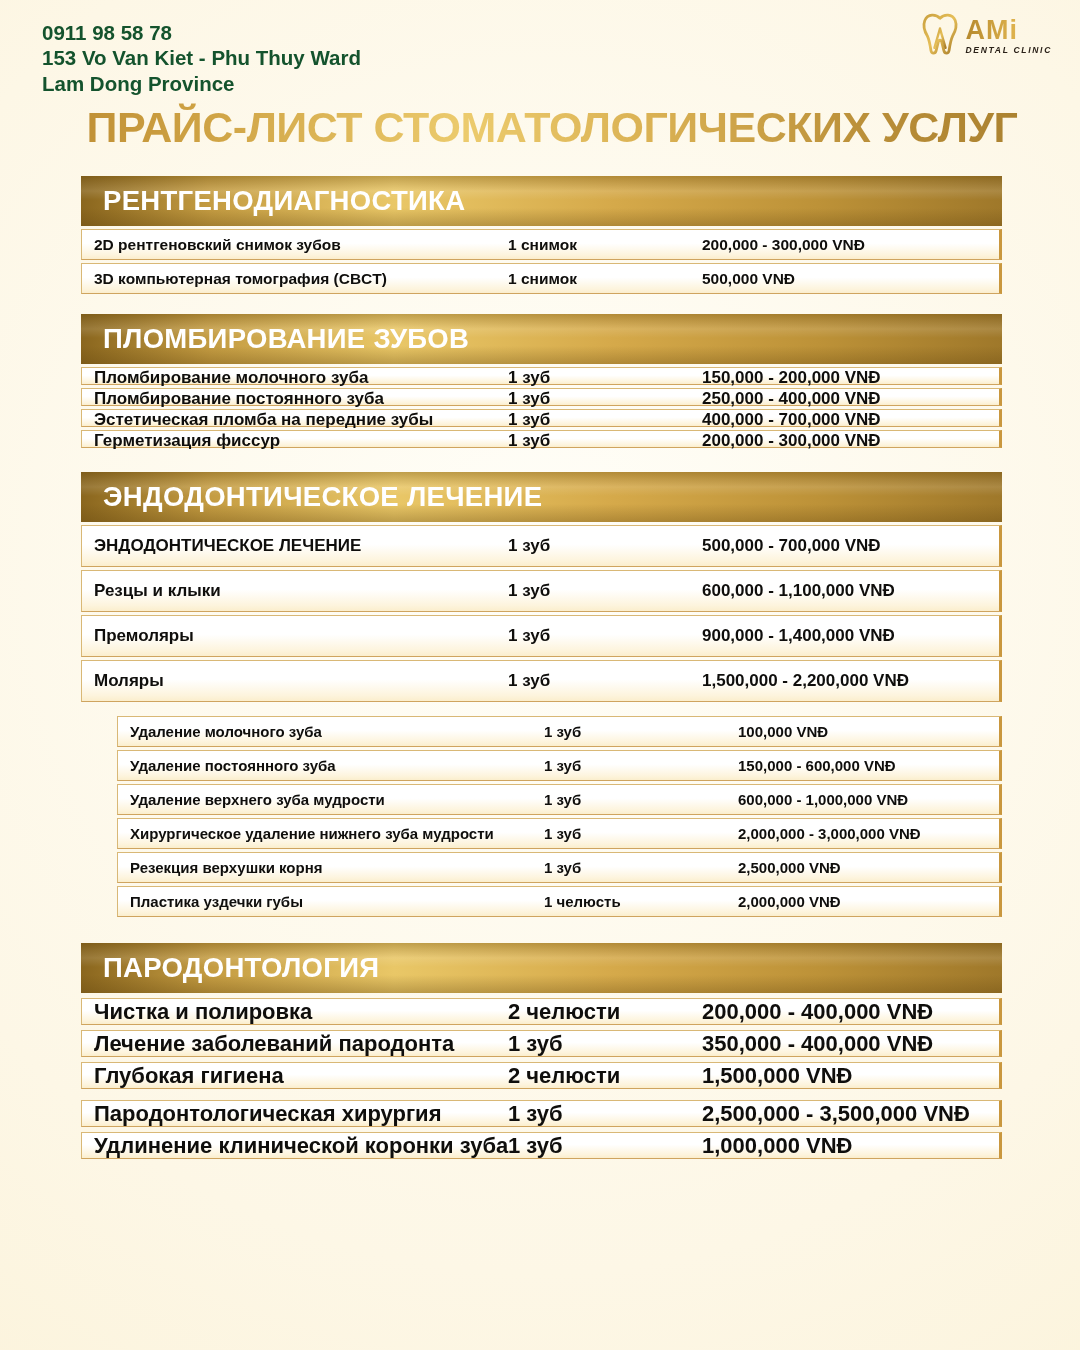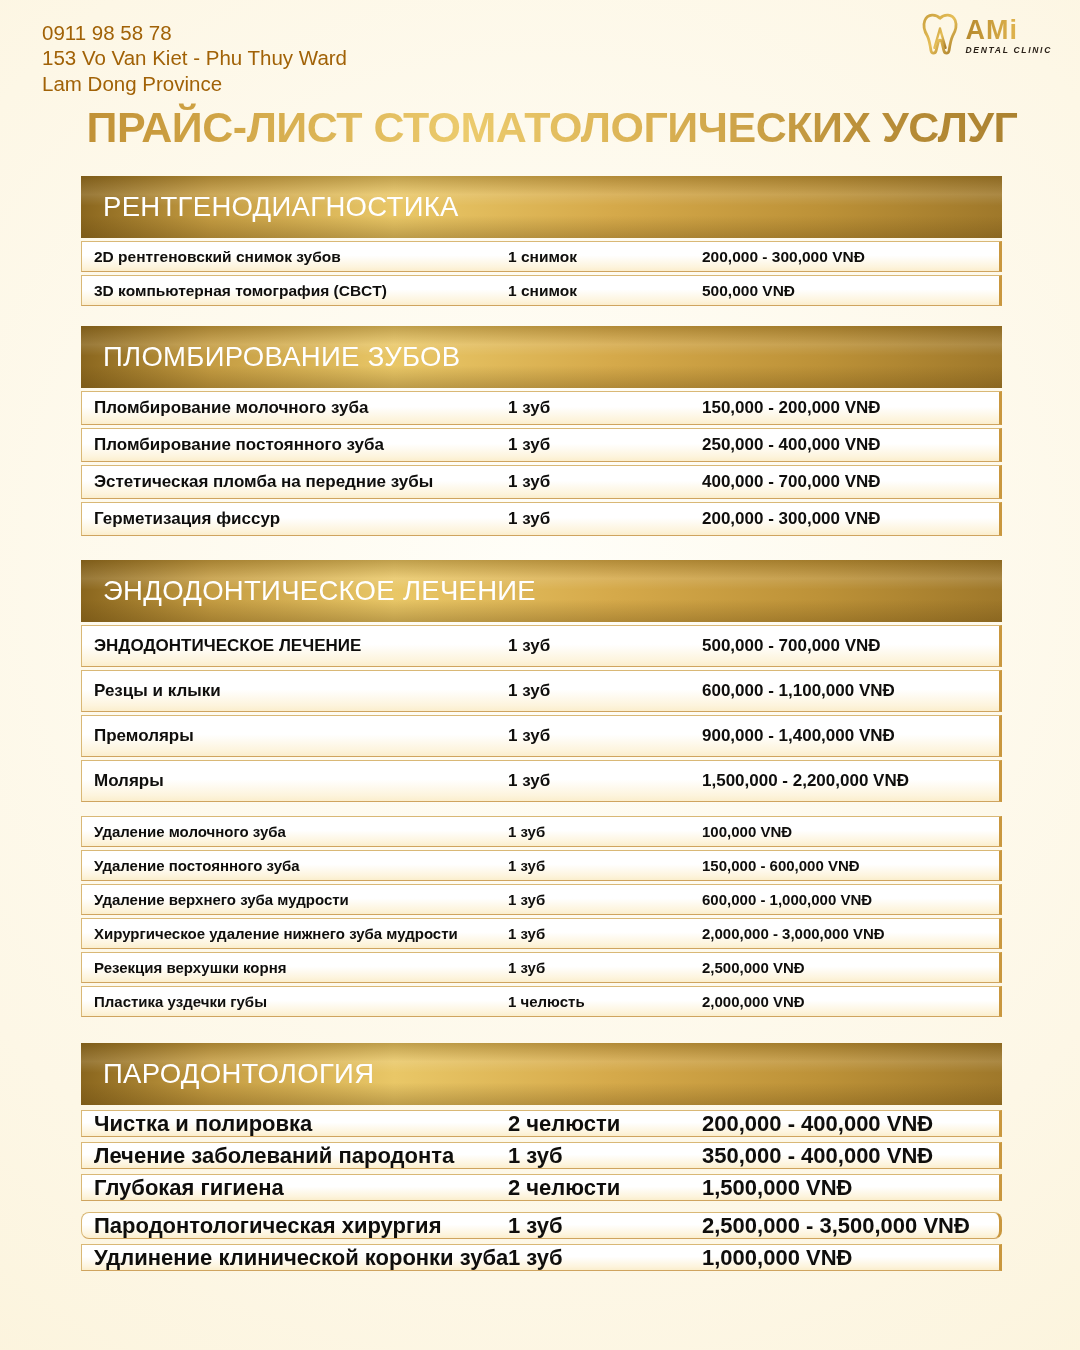--- a/index.html
+++ b/index.html
@@ -3,21 +3,21 @@
 <meta charset="utf-8">
 <style>
   html,body{margin:0;padding:0;}
   body{
     width:1080px;height:1350px;overflow:hidden;position:relative;
     font-family:"Liberation Sans","DejaVu Sans",sans-serif;
     background:radial-gradient(120% 95% at 50% 42%, #fffef8 0%, #fdf7e6 55%, #faf0d2 100%);
   }
   .contact{
     position:absolute;left:42px;top:20px;
-    font-weight:400;font-size:20.5px;line-height:1.24;color:#a16207;
+    font-weight:700;font-size:20.5px;line-height:1.24;color:#14532d;
   }
   .logo{
     position:absolute;right:28px;top:10px;display:flex;align-items:center;gap:2px;
   }
   .logo-text{display:flex;flex-direction:column;line-height:1;}
   .brand{
     font-weight:700;font-size:27px;letter-spacing:1px;
     background:linear-gradient(90deg,#b68a2e,#e0b44e 60%,#c39436);
     -webkit-background-clip:text;background-clip:text;color:transparent;
   }
@@ -26,42 +26,42 @@
   }
   .page-title{
     position:absolute;top:103px;left:12px;width:100%;text-align:center;
     font-weight:700;font-size:43px;letter-spacing:-0.5px;white-space:nowrap;
     background:
       linear-gradient(90deg,#b8862e 0%,#cfa344 18%,#eccb6d 42%,#d9b052 60%,#b98e38 80%,#a47c2c 100%);
     -webkit-background-clip:text;background-clip:text;color:transparent;
   }
   .sections{position:absolute;left:81px;top:176px;width:921px;}
   .sec-header{
-    height:62px;display:flex;align-items:center;box-sizing:border-box;
-    padding-left:22px;color:#ffffff;font-weight:400;font-size:27.5px;letter-spacing:.3px;
+    height:50px;display:flex;align-items:center;box-sizing:border-box;
+    padding-left:22px;color:#ffffff;font-weight:700;font-size:27.5px;letter-spacing:.3px;
     background:
       linear-gradient(180deg, rgba(96,67,12,.30) 0%, rgba(255,255,255,.12) 30%, rgba(255,255,255,0) 48%, rgba(96,67,12,0) 64%, rgba(96,67,12,.32) 100%),
       linear-gradient(90deg,#8a661e 0%,#c49c42 14%,#e9c767 34%,#d5a94a 58%,#bd9238 80%,#9f782a 100%);
   }
   .row{
     display:grid;grid-template-columns:414px 194px 1fr;align-items:center;
     box-sizing:border-box;padding-left:12px;margin-top:3px;
     background:linear-gradient(180deg,#ffffff 46%,#fdf4dd 86%,#fbeecd 100%);
     border:1px solid #d9b876;border-right:3px solid #c9973e;border-bottom-color:#cfa45f;
     font-weight:700;color:#0f0e0c;
   }
   .cell{white-space:nowrap;}
   .cell.service{padding-right:6px;}
   .s1{margin-bottom:20px}.s2{margin-bottom:24px}.s3{margin-bottom:14px}.s4{margin-bottom:26px}
   .s1 .row{height:31px;font-size:15.5px;}
-  .s2 .row{height:34px;font-size:17px;}
+  .s2 .row{height:18px;font-size:17px;}
   .s3 .row{height:42px;font-size:17px;}
-  .s4 .row{height:31px;font-size:15px;}
+  .s4 .row{height:31px;font-size:15px;margin-left:36px;}
   .s5 .row{height:27px;font-size:22px;margin-top:5px;}
-  .s5 .row:nth-child(5){margin-top:11px;border-radius:8px;}
+  .s5 .row:nth-child(5){margin-top:11px;}
 </style>
 </head>
 <body>
 
 <div class="contact">
   <div>0911 98 58 78</div>
   <div>153 Vo Van Kiet - Phu Thuy Ward</div>
   <div>Lam Dong Province</div>
 </div>
 

